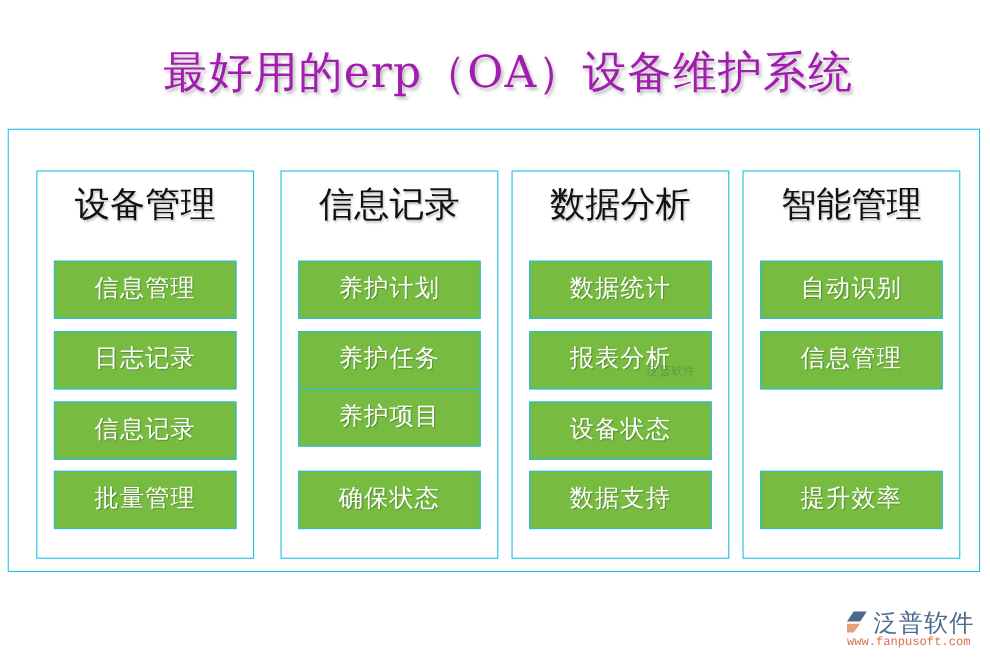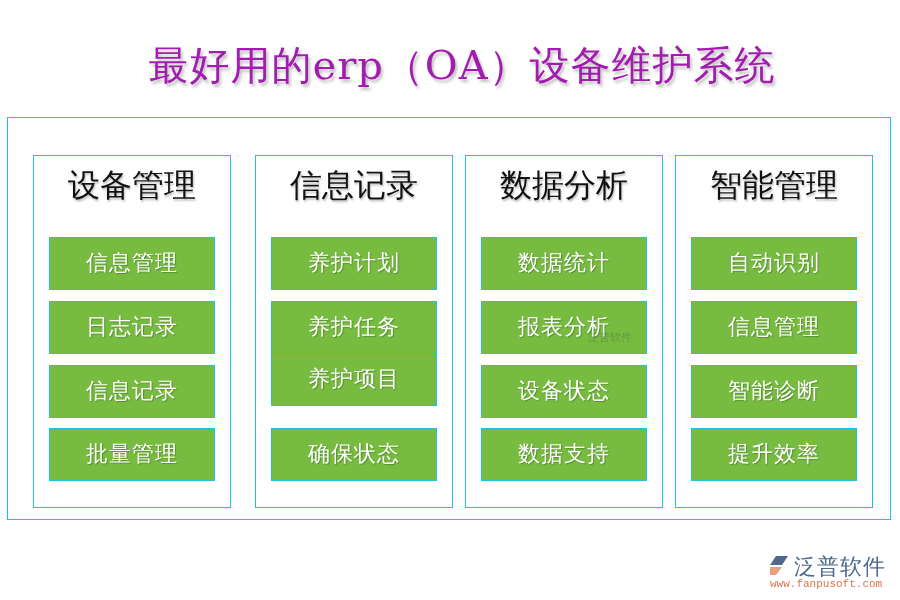--- a/index.html
+++ b/index.html
@@ -78,21 +78,20 @@
   <div class="item" style="top:81px">数据统计</div>
   <div class="item" style="top:145px">报表分析</div>
   <div class="item" style="top:209px">设备状态</div>
   <div class="item" style="top:272px">数据支持</div>
 </div>
 
 <div class="col" style="left:675px">
   <div class="col-title">智能管理</div>
   <div class="item" style="top:81px">自动识别</div>
   <div class="item" style="top:145px">信息管理</div>
-  <div class="item" style="top:209px">智能诊断</div>
   <div class="item" style="top:272px">提升效率</div>
 </div>
 
 <div class="watermark-mid">泛普软件</div>
 
 <div class="logo">
   <svg class="logo-mark" viewBox="0 0 22 22">
     <polygon points="2,11 8,2 20,2 14,11" fill="#4d6a8c"></polygon>
     <polygon points="2,13 14,13 8,21 2,21" fill="#e8a07a"></polygon>
   </svg>

